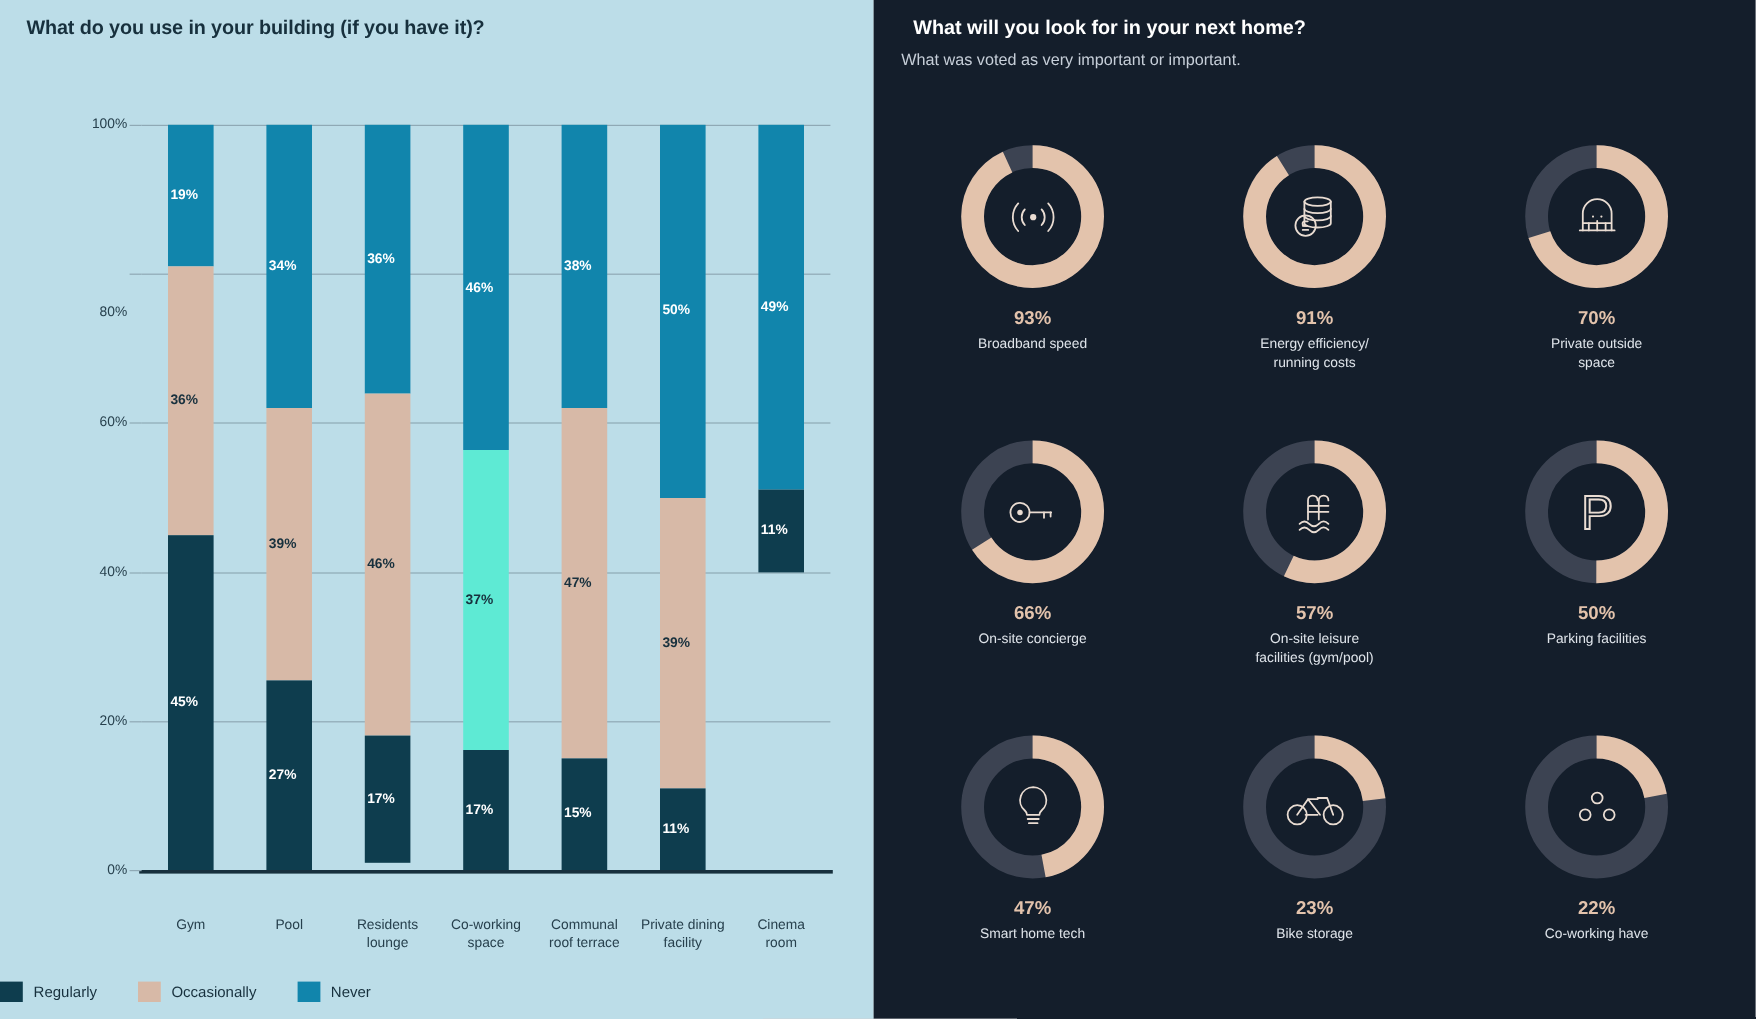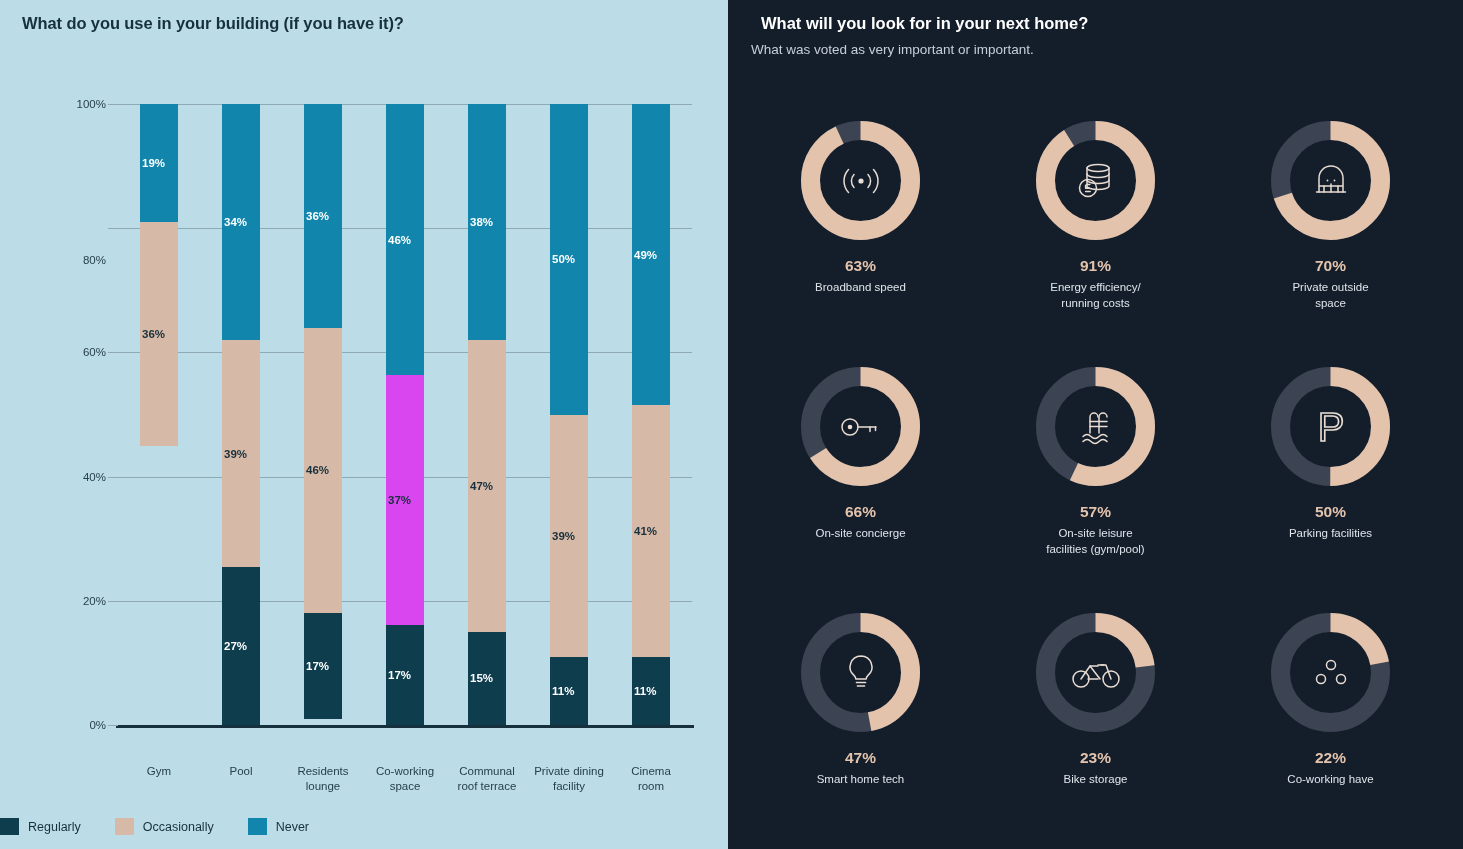--- a/index.html
+++ b/index.html
@@ -213,20 +213,23 @@
         </div>
       <div class="bars" id="bars">
           <div class="bar-col">
             <div class="bar-stack">
               <div class="seg never" style="height: 117.99px; background: rgb(17, 133, 172);">
                 <span class="seg-label">19%</span>
               </div>
               <div class="seg occ" style="height: 223.56px; background: rgb(215, 185, 167);">
                 <span class="seg-label">36%</span>
               </div>
+              <div class="seg reg" style="height: 279.45px; background: rgb(14, 61, 78);">
+                <span class="seg-label">45%</span>
+              </div>
             </div>
           </div>
           <div class="bar-col">
             <div class="bar-stack">
               <div class="seg never" style="height: 251px; background: rgb(17, 133, 172);">
                 <span class="seg-label">34%</span>
               </div>
               <div class="seg occ" style="height: 242.19px; background: rgb(215, 185, 167);">
                 <span class="seg-label">39%</span>
               </div>
@@ -246,21 +249,21 @@
               <div class="seg reg" style="height: 105.57px; background: rgb(14, 61, 78);">
                 <span class="seg-label">17%</span>
               </div>
             </div>
           </div>
           <div class="bar-col">
             <div class="bar-stack">
               <div class="seg never" style="height: 285.66px; background: rgb(17, 133, 172);">
                 <span class="seg-label">46%</span>
               </div>
-              <div class="seg occ" style="height: 263px; background: #d946ef;">
+              <div class="seg occ" style="height: 263px; background: #5eead4;">
                 <span class="seg-label">37%</span>
               </div>
               <div class="seg reg" style="height: 105.57px; background: rgb(14, 61, 78);">
                 <span class="seg-label">17%</span>
               </div>
             </div>
           </div>
           <div class="bar-col">
             <div class="bar-stack">
               <div class="seg never" style="height: 235.98px; background: rgb(17, 133, 172);">
@@ -284,23 +287,20 @@
               </div>
               <div class="seg reg" style="height: 68.31px; background: rgb(14, 61, 78);">
                 <span class="seg-label">11%</span>
               </div>
             </div>
           </div>
           <div class="bar-col">
             <div class="bar-stack">
               <div class="seg never" style="height: 304.29px; background: rgb(17, 133, 172);">
                 <span class="seg-label">49%</span>
-              </div>
-              <div class="seg occ" style="height: 254.61px; background: rgb(215, 185, 167);">
-                <span class="seg-label">41%</span>
               </div>
               <div class="seg reg" style="height: 68.31px; background: rgb(14, 61, 78);">
                 <span class="seg-label">11%</span>
               </div>
             </div>
           </div>
         </div>
     </div>
 
     <div class="xlabels" id="xlabels">
@@ -362,21 +362,21 @@
             <div class="donut-icon">
               <svg width="56" height="40" viewBox="0 0 56 40">
       <circle cx="28" cy="20" r="2.6" fill="#e9dcd2"></circle>
       <path d="M21 13.5a9.5 9.5 0 0 0 0 13" stroke="#e9dcd2" stroke-width="1.5" fill="none" stroke-linecap="round" stroke-linejoin="round"></path>
       <path d="M35 13.5a9.5 9.5 0 0 1 0 13" stroke="#e9dcd2" stroke-width="1.5" fill="none" stroke-linecap="round" stroke-linejoin="round"></path>
       <path d="M15.5 8.5a17 17 0 0 0 0 23" stroke="#e9dcd2" stroke-width="1.5" fill="none" stroke-linecap="round" stroke-linejoin="round"></path>
       <path d="M40.5 8.5a17 17 0 0 1 0 23" stroke="#e9dcd2" stroke-width="1.5" fill="none" stroke-linecap="round" stroke-linejoin="round"></path>
     </svg>
             </div>
           </div>
-          <div class="donut-pct">63%</div>
+          <div class="donut-pct">93%</div>
           <div class="donut-label">
             <div>Broadband speed</div>
           </div>
         </div>
         <div class="donut-cell">
           <div class="donut-wrap">
             <svg width="125" height="125" viewBox="0 0 125 125">
               <circle cx="62.5" cy="62.5" r="50" fill="none" stroke="#3c4352" stroke-width="19"></circle>
               <circle cx="62.5" cy="62.5" r="50" fill="none" stroke="#e3c3ac" stroke-width="19" stroke-dasharray="285.88493147667117 314.1592653589793" transform="rotate(-90 62.5 62.5)"></circle>
             </svg>

